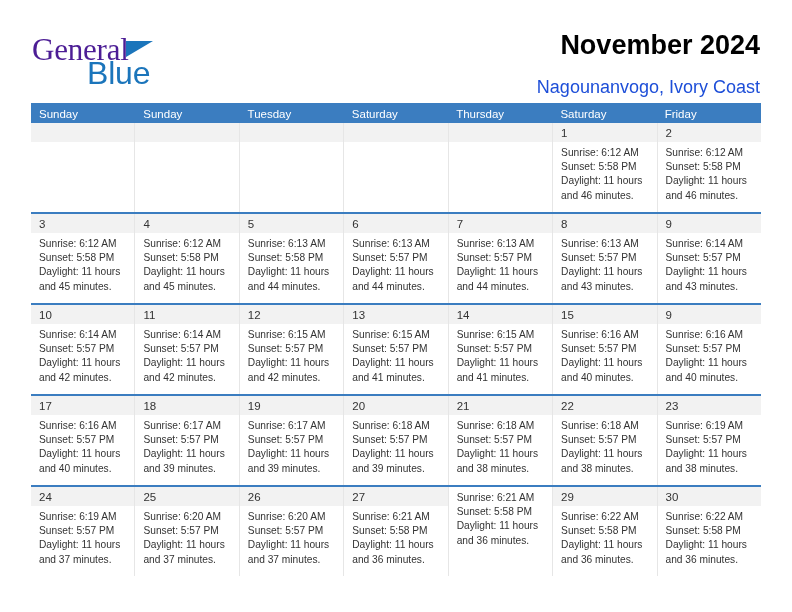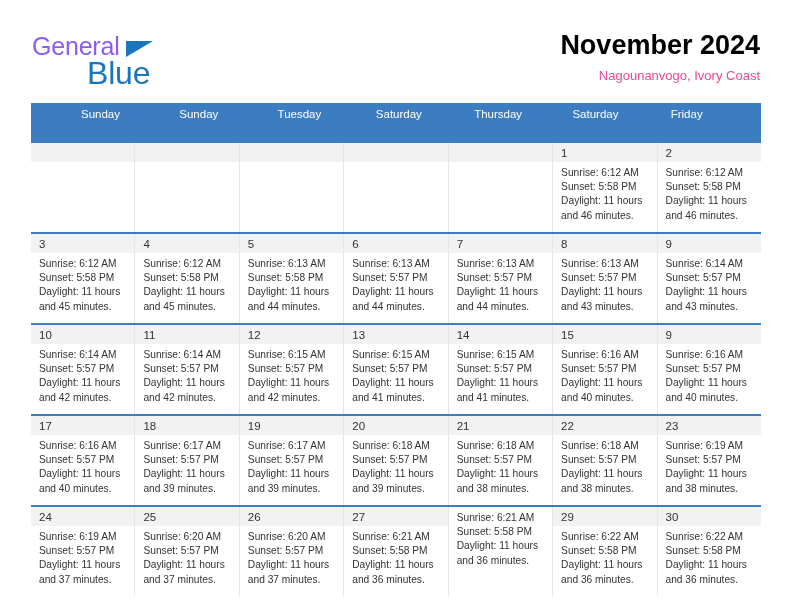--- a/index.html
+++ b/index.html
@@ -33,24 +33,24 @@
     position: absolute;
     left: 0;
     top: 4px;
     width: 230px;
     height: 58px;
   }
   .logo-general {
     position: absolute;
     left: 0;
     top: 0;
-    font-size: 25px;
+    font-size: 31px;
     letter-spacing: -0.2px;
-    color: #8b5cf6;
-    font-family: Liberation Sans, sans-serif;
+    color: #4c1d95;
+    font-family: Liberation Serif, serif;
   }
   .logo-blue {
     position: absolute;
     left: 55px;
     top: 23px;
     font-size: 32px;
     letter-spacing: -0.2px;
     color: #1b75bb;
     font-family: "Liberation Sans", sans-serif;
   }
@@ -71,39 +71,38 @@
     text-align: right;
   }
   .cal-title {
     font-size: 27px;
     font-weight: bold;
     color: #000000;
     line-height: 34px;
     white-space: nowrap;
   }
   .cal-subtitle {
-    font-size: 13px;
-    color: #ec4899;
+    font-size: 18px;
+    color: #1d4ed8;
     line-height: 22px;
-    margin-top: 3px;
+    margin-top: 14px;
     white-space: nowrap;
   }
 
   
   .calendar {
     position: absolute;
     left: 31px;
     top: 103px;
     width: 730px;
   }
   .weekday-row {
     display: flex;
     background: #3b7dc0;
-    height: 40px;
-    padding-left: 42px;
+    height: 20px;
   }
   .weekday-cell {
     flex: 1 1 0;
     color: #ffffff;
     font-size: 11.5px;
     line-height: 22px;
     padding-left: 8px;
     box-sizing: border-box;
     white-space: nowrap;
     overflow: hidden;

